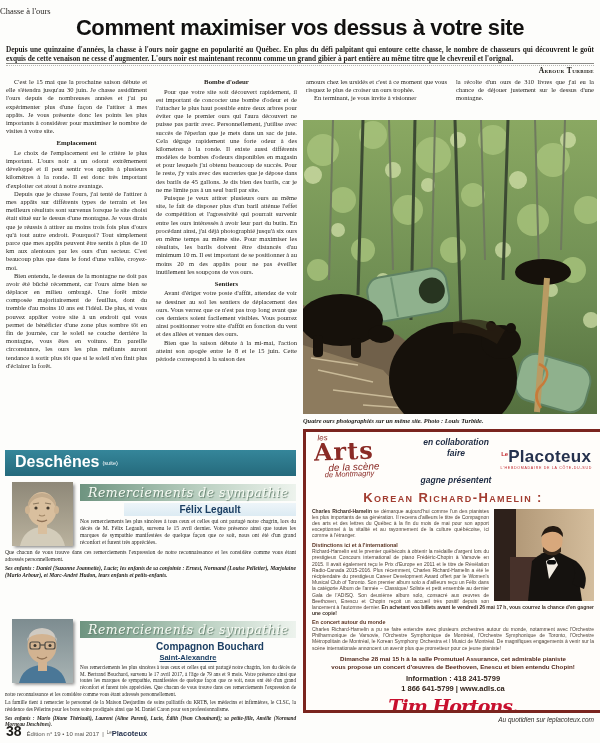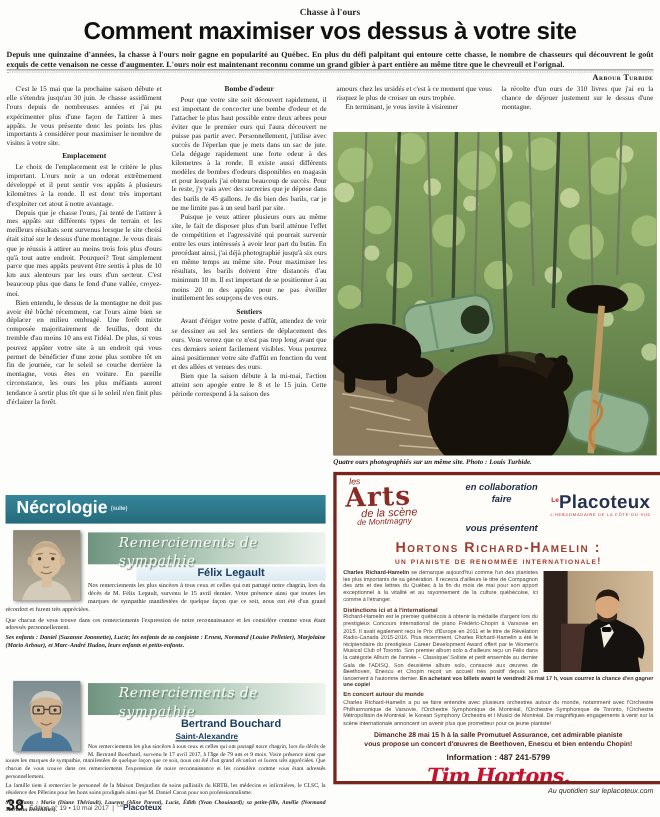--- a/index.html
+++ b/index.html
@@ -5,21 +5,21 @@
   html,body{margin:0;padding:0;}
   body{
     width:600px;height:743px;position:relative;overflow:hidden;
     background:#fdfdfb;color:#201d1a;
     font-family:"Liberation Serif", serif;
     -webkit-font-smoothing:antialiased;
   }
   .abs{position:absolute;}
 
   
-  .kicker{top:6px;left:0;right:0;text-align:center;font-size:8.5px;font-weight:bold;}
+  .kicker{top:6px;left:0;right:0;font-size:8.5px;font-weight:normal;}
   .headline{top:15px;left:0;right:0;text-align:center;font-family:"Liberation Sans",sans-serif;
             font-weight:bold;font-size:22px;letter-spacing:-0.4px;color:#121110;}
   .lede{top:45px;left:6px;width:588px;font-size:7.3px;font-weight:bold;line-height:1.24;text-align:justify;}
   .rule{top:63px;left:6px;width:588px;border-top:1px solid #8a8a86;border-bottom:1px dotted #b5b5b0;height:1px;}
   .byline{top:66px;right:6px;font-size:7.5px;font-weight:bold;font-variant:small-caps;letter-spacing:.4px;color:#17150f;}
 
   
   .col{top:78px;font-size:6.5px;line-height:1.26;text-align:justify;color:#26231e;}
   .col p{margin:0;text-indent:8px;}
   .col p.noind{text-indent:0;}
@@ -65,22 +65,22 @@
 
   
   .necro-banner{left:5px;top:450px;width:291px;height:26px;background:linear-gradient(180deg,#35869a,#256a7c);
                 color:#fff;font-family:"Liberation Sans",sans-serif;}
   .necro-banner .t{font-size:16px;font-weight:bold;margin:3px 0 0 10px;display:inline-block;}
   .necro-banner .s{font-size:5.5px;margin-left:3px;vertical-align:2px;}
   .notice{position:absolute;left:5px;width:291px;font-family:"Liberation Serif",serif;}
   #notice1{top:479px;}
   #notice2{top:616px;}
   .portrait{float:left;width:61px;margin:3px 7px 2px 7px;box-shadow:1.5px 1.5px 3px rgba(0,0,0,.45);background:#999;}
-  .script-band{height:29px;background:linear-gradient(90deg,#6e9480,#b9cfc0 55%,#edf3ed);
-               margin:5px 0 2px 75px;padding-left:28px;
+  .script-band{height:17px;background:linear-gradient(90deg,#6e9480,#b9cfc0 55%,#edf3ed);
+               margin:5px 0 2px 75px;padding-left:8px;
                font-family:"DejaVu Serif",serif;font-style:italic;font-size:12.5px;
                color:#f7fbf4;text-shadow:1px 1px 1px #647f6d;letter-spacing:.5px;line-height:17px;}
   .notice-name{margin-left:119px;text-align:center;font-family:"Liberation Sans",sans-serif;
                font-weight:bold;font-size:10px;color:#1c3f63;background:linear-gradient(180deg,#eef5f9,#dcebf3);
                padding:1px 0;}
   .notice-place{margin-left:75px;text-align:center;font-family:"Liberation Sans",sans-serif;
                 font-weight:bold;font-size:7.5px;color:#1c3f63;text-decoration:underline;}
   .notice-body{font-size:5.6px;line-height:1.28;text-align:justify;margin-top:2px;color:#26231f;}
   .notice-body p{margin:0 0 2px;}
   .notice-family{font-size:5.6px;line-height:1.28;font-style:italic;font-weight:bold;color:#26231f;margin-top:1px;text-align:justify;}
@@ -229,24 +229,23 @@
       <div class="l4">de Montmagny</div>
     </div>
     <div class="collab">
       <div>en collaboration</div>
       <div>faire</div>
     </div>
     <div class="plac">
       <span class="pl-le">Le</span><span class="pl-name">Placoteux</span>
       <div class="pl-tag">L'HEBDOMADAIRE DE LA CÔTE-DU-SUD</div>
     </div>
-    <div class="presents">vous présentent</div>
-  </div>
-  <div class="ad-h1">Hortons Richard-Hamelin :</div>
-  <div class="ad-h2">un pianiste de renommée internationale!</div>
+    <div class="presents">gagne présentent</div>
+  </div>
+  <div class="ad-h1">Korean Richard-Hamelin :</div>
   <div class="ad-body">
     <svg class="pianist" viewBox="0 0 100 92" xmlns="http://www.w3.org/2000/svg">
       <defs>
         <linearGradient id="pb" x1="0" y1="0" x2="1" y2="0">
           <stop offset="0" stop-color="#a98f6e"></stop>
             <stop offset="1" stop-color="#d4bd9c"></stop>
         </linearGradient>
       </defs>
       <rect width="100" height="92" fill="url(#pb)"></rect>
       <rect x="0" y="0" width="22" height="92" fill="#2e211b"></rect>
@@ -263,28 +262,29 @@
     <div class="ad-sub">Distinctions ici et à l'international</div>
     <span>Richard-Hamelin est le premier québécois à obtenir la médaille d'argent lors du prestigieux Concours international de piano Frédéric-Chopin à Varsovie en 2015. Il avait également reçu le Prix d'Europe en 2011 et le titre de Révélation Radio-Canada 2015-2016. Plus récemment, Charles Richard-Hamelin a été le récipiendaire du prestigieux Career Development Award offert par le Women's Musical Club of Toronto. Son premier album solo a d'ailleurs reçu un Félix dans la catégorie Album de l'année – Classique/ Soliste et petit ensemble au dernier Gala de l'ADISQ. Son deuxième album solo, consacré aux œuvres de Beethoven, Enescu et Chopin reçoit un accueil très positif depuis son lancement à l'automne dernier. </span><b>En achetant vos billets avant le vendredi 26 mai 17 h, vous courrez la chance d'en gagner une copie!</b>
     <div class="ad-sub">En concert autour du monde</div>
     <span>Charles Richard-Hamelin a pu se faire entendre avec plusieurs orchestres autour du monde, notamment avec l'Orchestre Philharmonique de Varsovie, l'Orchestre Symphonique de Montréal, l'Orchestre Symphonique de Toronto, l'Orchestre Métropolitain de Montréal, le Korean Symphony Orchestra et I Musici de Montréal. De magnifiques engagements à venir sur la scène internationale annoncent un avenir plus que prometteur pour ce jeune pianiste!</span>
   </div>
   <div class="concert">
     <div>Dimanche 28 mai 15 h à la salle Promutuel Assurance, cet admirable pianiste</div>
     <div>vous propose un concert d'œuvres de Beethoven, Enescu et bien entendu Chopin!</div>
   </div>
   <div class="info">
-    <div>Information : 487 241-5799</div>
+    <div>Information : 418 241-5799</div>
+    <div>1 866 641-5799 | www.adls.ca</div>
   </div>
   <div class="tim">Tim Hortons.</div>
   <div class="ad-id">4560F1917</div>
 </div>
 
 <div class="abs necro-banner">
-  <span class="t">Nécrologie</span><span class="s">(suite)</span>
+  <span class="t">Deschênes</span><span class="s">(suite)</span>
 </div>
 
 <div class="notice" id="notice1">
   <svg class="portrait" height="64" viewBox="0 0 61 64" xmlns="http://www.w3.org/2000/svg">
     <defs>
         <linearGradient id="bg1" x1="0" y1="0" x2="0" y2="1">
       <stop offset="0" stop-color="#8e8878"></stop>
           <stop offset="1" stop-color="#bab29e"></stop>
         </linearGradient>
       </defs>
@@ -326,21 +326,21 @@
     <path d="M15,24 Q16,10 30,9 Q44,10 45,24 L45,20 Q42,13 30,13 Q18,13 15,20 Z" fill="#cfcac2"></path>
     <path d="M15,22 Q18,11 30,10 Q42,11 45,22 Q42,15 30,15 Q18,15 15,22 Z" fill="#cfcac2"></path>
     <rect x="18" y="23" width="10" height="7" rx="2" fill="none" stroke="#4d4a44" stroke-width="1.2"></rect>
     <rect x="33" y="23" width="10" height="7" rx="2" fill="none" stroke="#4d4a44" stroke-width="1.2"></rect>
     <line x1="28" y1="26" x2="33" y2="26" stroke="#4d4a44" stroke-width="1.2"></line>
     <circle cx="23" cy="26.5" r="1.5" fill="#3a352e"></circle>
       <circle cx="38" cy="26.5" r="1.5" fill="#3a352e"></circle>
     <path d="M25,38 Q30,42 35,38" stroke="#8d6f52" stroke-width="1.3" fill="none"></path>
   </svg>
   <div class="script-band">Remerciements de sympathie</div>
-  <div class="notice-name" style="background:none;">Bertrand Bouchard</div>
+  <div class="notice-name" style="background:none;">Compagnon Bouchard</div>
   <div class="notice-place">Saint-Alexandre</div>
   <div class="notice-body" style="font-size:5.2px;">
     <p>Nos remerciements les plus sincères à tous ceux et celles qui ont partagé notre chagrin, lors du décès de M. Bertrand Bouchard, survenu le 17 avril 2017, à l'âge de 79 ans et 9 mois. Votre présence ainsi que toutes les marques de sympathie, manifestées de quelque façon que ce soit, nous ont été d'un grand réconfort et furent très appréciées. Que chacun de vous trouve dans ces remerciements l'expression de notre reconnaissance et les considère comme vous étant adressés personnellement.</p>
     <p>La famille tient à remercier le personnel de la Maison Desjardins de soins palliatifs du KRTB, les médecins et infirmières, le CLSC, la résidence des Pèlerins pour les bons soins prodigués ainsi que M. Daniel Caron pour son professionnalisme.</p>
   </div>
   <div class="notice-family" style="font-size:5.2px;">Ses enfants : Mario (Diane Thériault), Laurent (Aline Parent), Lucie, Édith (Yvan Chouinard); sa petite-fille, Amélie (Normand Morneau Deschênes).</div>
 </div>
 
 <div class="abs webline">Au quotidien sur leplacoteux.com</div>
 <div class="abs footer">

